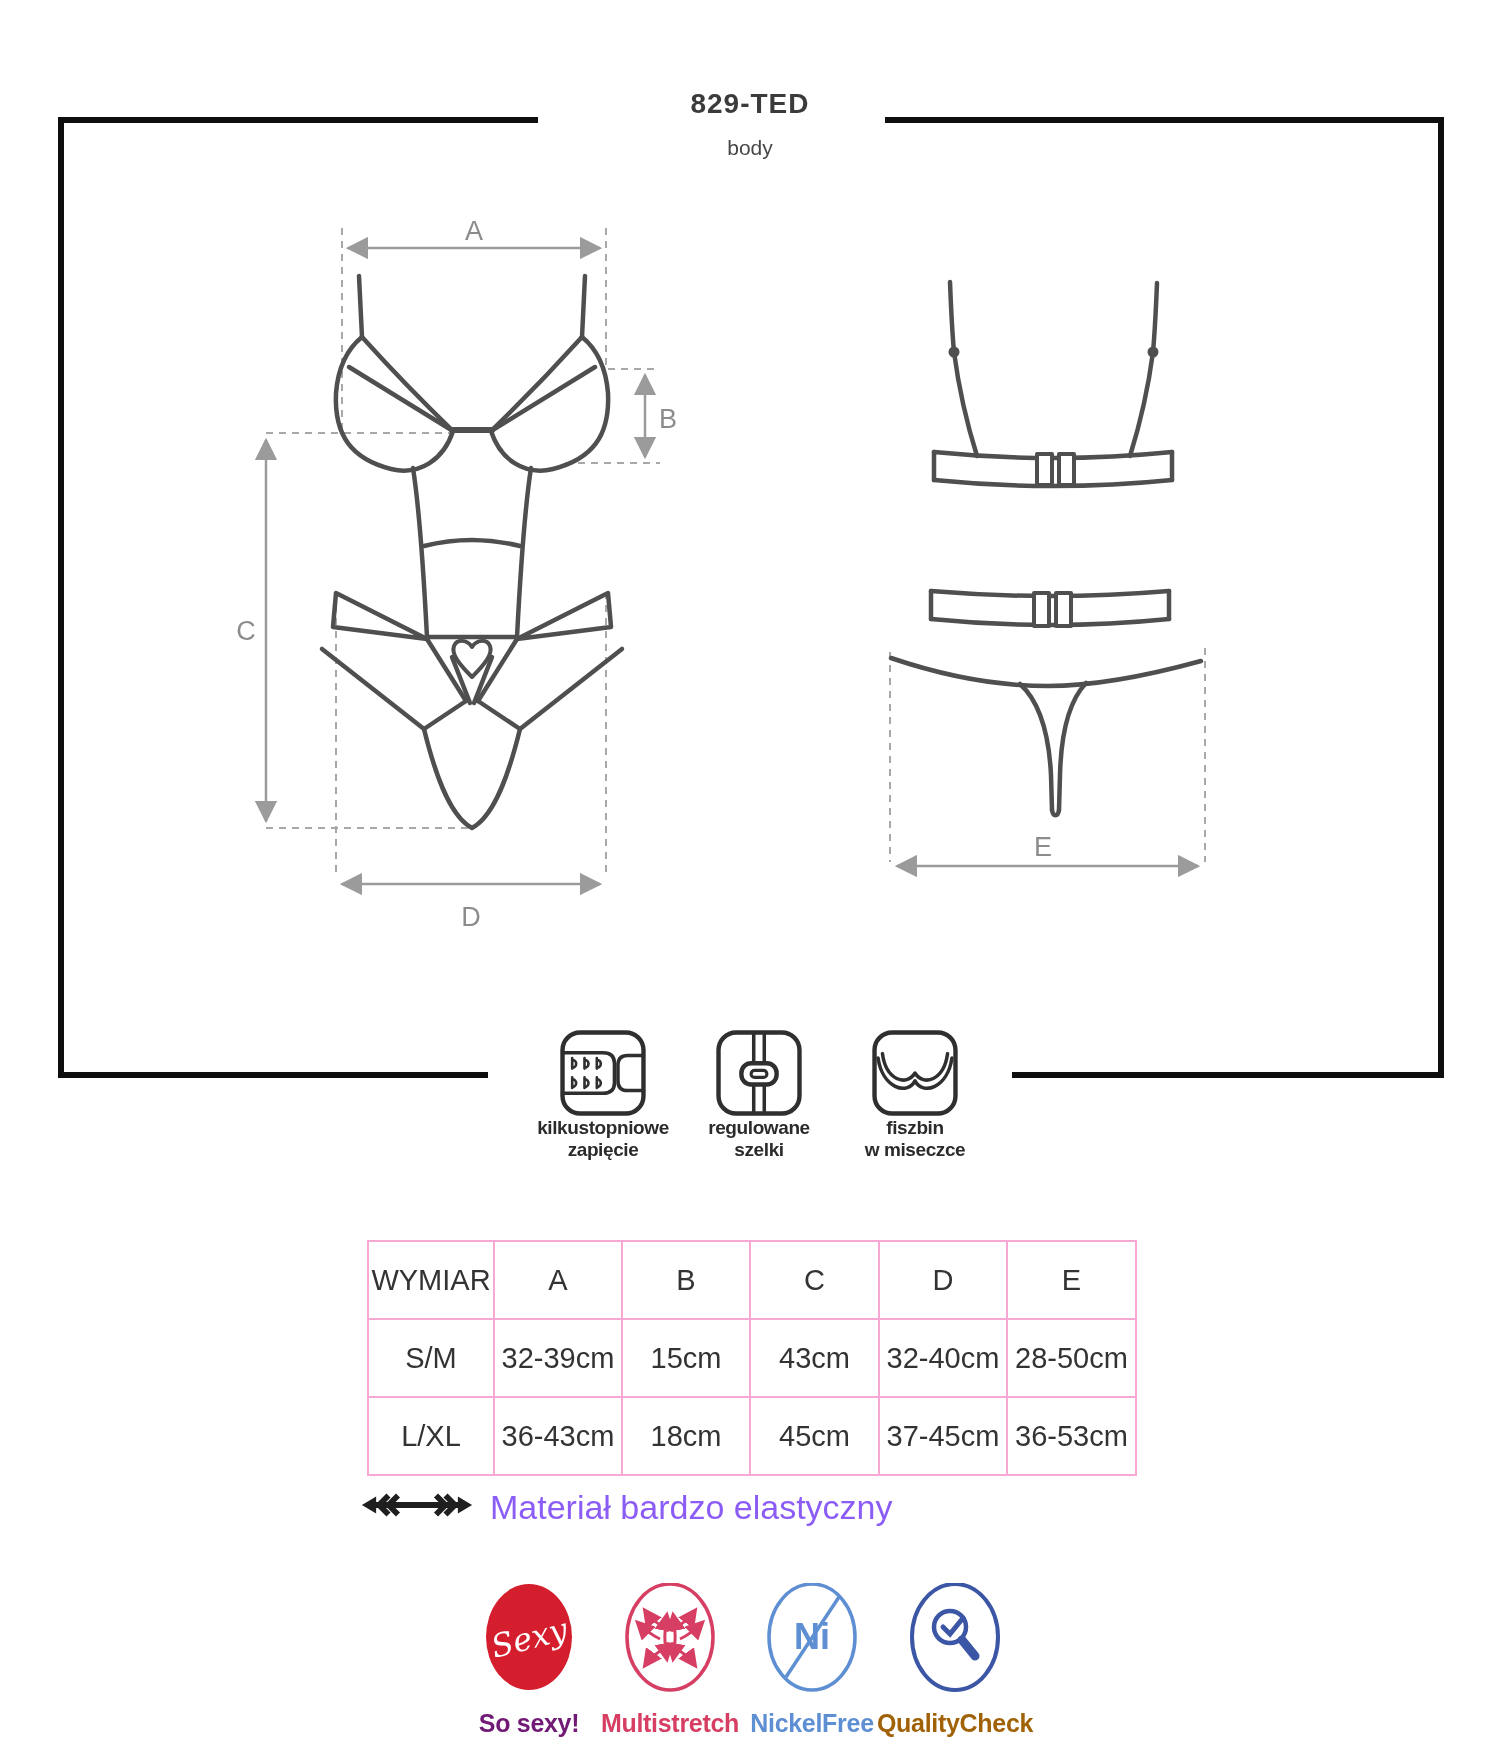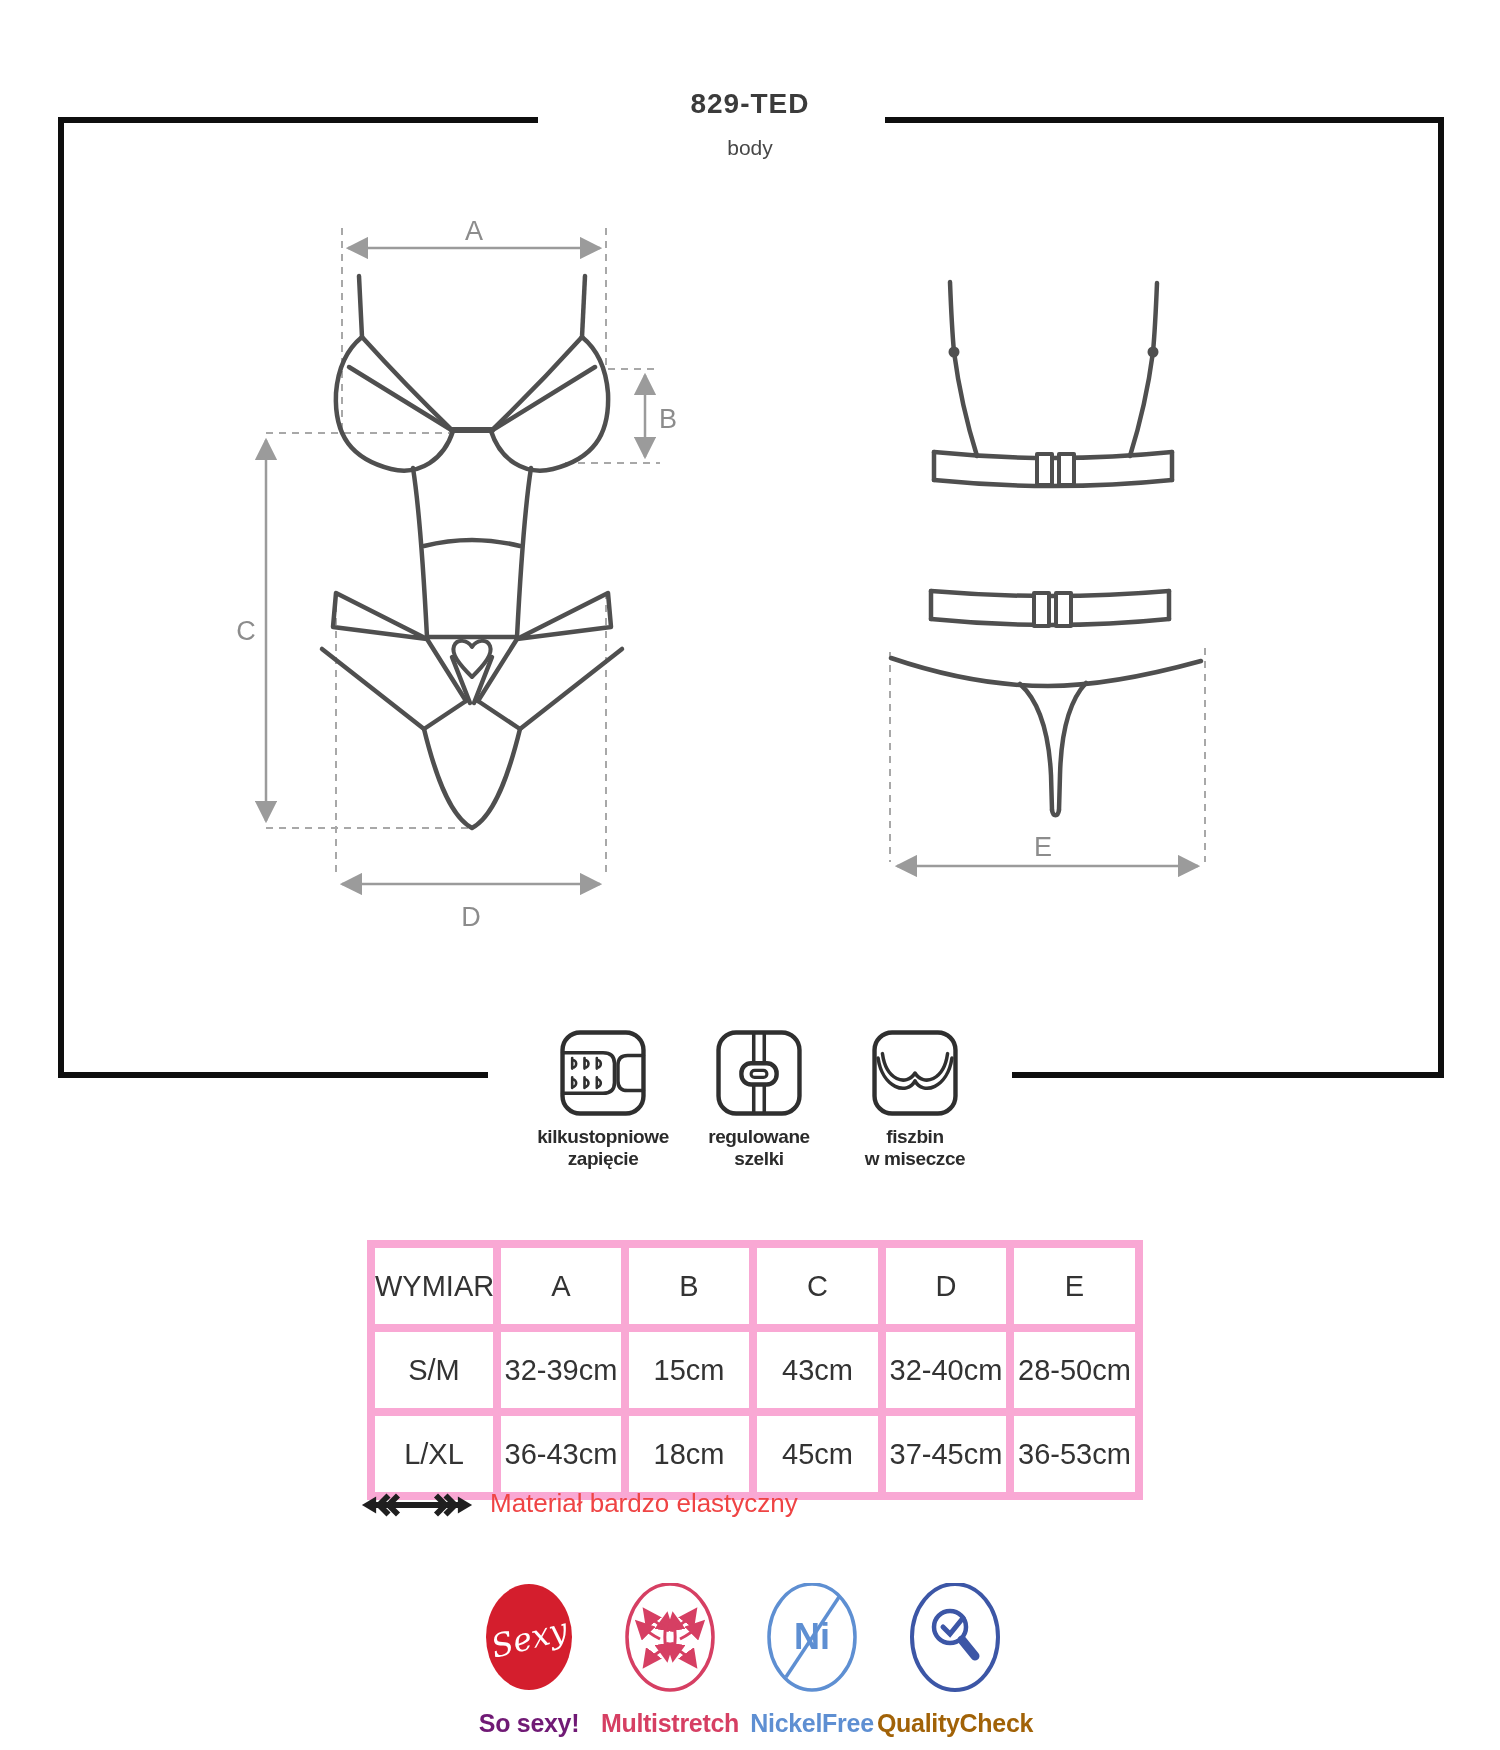--- a/index.html
+++ b/index.html
@@ -11,30 +11,30 @@
   .title{left:0;top:88px;width:100%;text-align:center;font-size:28px;font-weight:700;
          color:#3b3b3b;letter-spacing:1px;}
   .subtitle{left:0;top:136px;width:100%;text-align:center;font-size:21px;color:#474747;}
 
   
   .frame{background:#0e0e0e;}
 
   
   .feature{width:170px;text-align:center;}
   .feature .ic{display:block;margin:0 auto;}
-  .feature .lbl{margin-top:9px;font-size:19px;font-weight:700;color:#2b2b2b;
+  .feature .lbl{margin-top:0;font-size:19px;font-weight:700;color:#2b2b2b;
                 line-height:22px;letter-spacing:-0.4px;}
 
   
   table.size{border-collapse:collapse;table-layout:fixed;}
-  table.size td{border:8px solid #f9a8d4;text-align:center;vertical-align:middle;
+  table.size td{border:2px solid #f9a8d4;text-align:center;vertical-align:middle;
                 font-size:29px;color:#333;height:76px;padding:0;}
 
   
-  .material-text{font-size:26px;color:#ef4444;}
+  .material-text{font-size:34px;color:#8b5cf6;}
 
   
   .badge{width:170px;text-align:center;}
   .badge .lbl{margin-top:12px;font-size:25px;font-weight:700;letter-spacing:-0.3px;}
   .c-red{color:#701a75;} .c-pink{color:#d63f63;} .c-blue{color:#5e8fd2;} .c-navy{color:#a16207;}
 </style>
 </head>
 <body>
 
 <div class="page">

